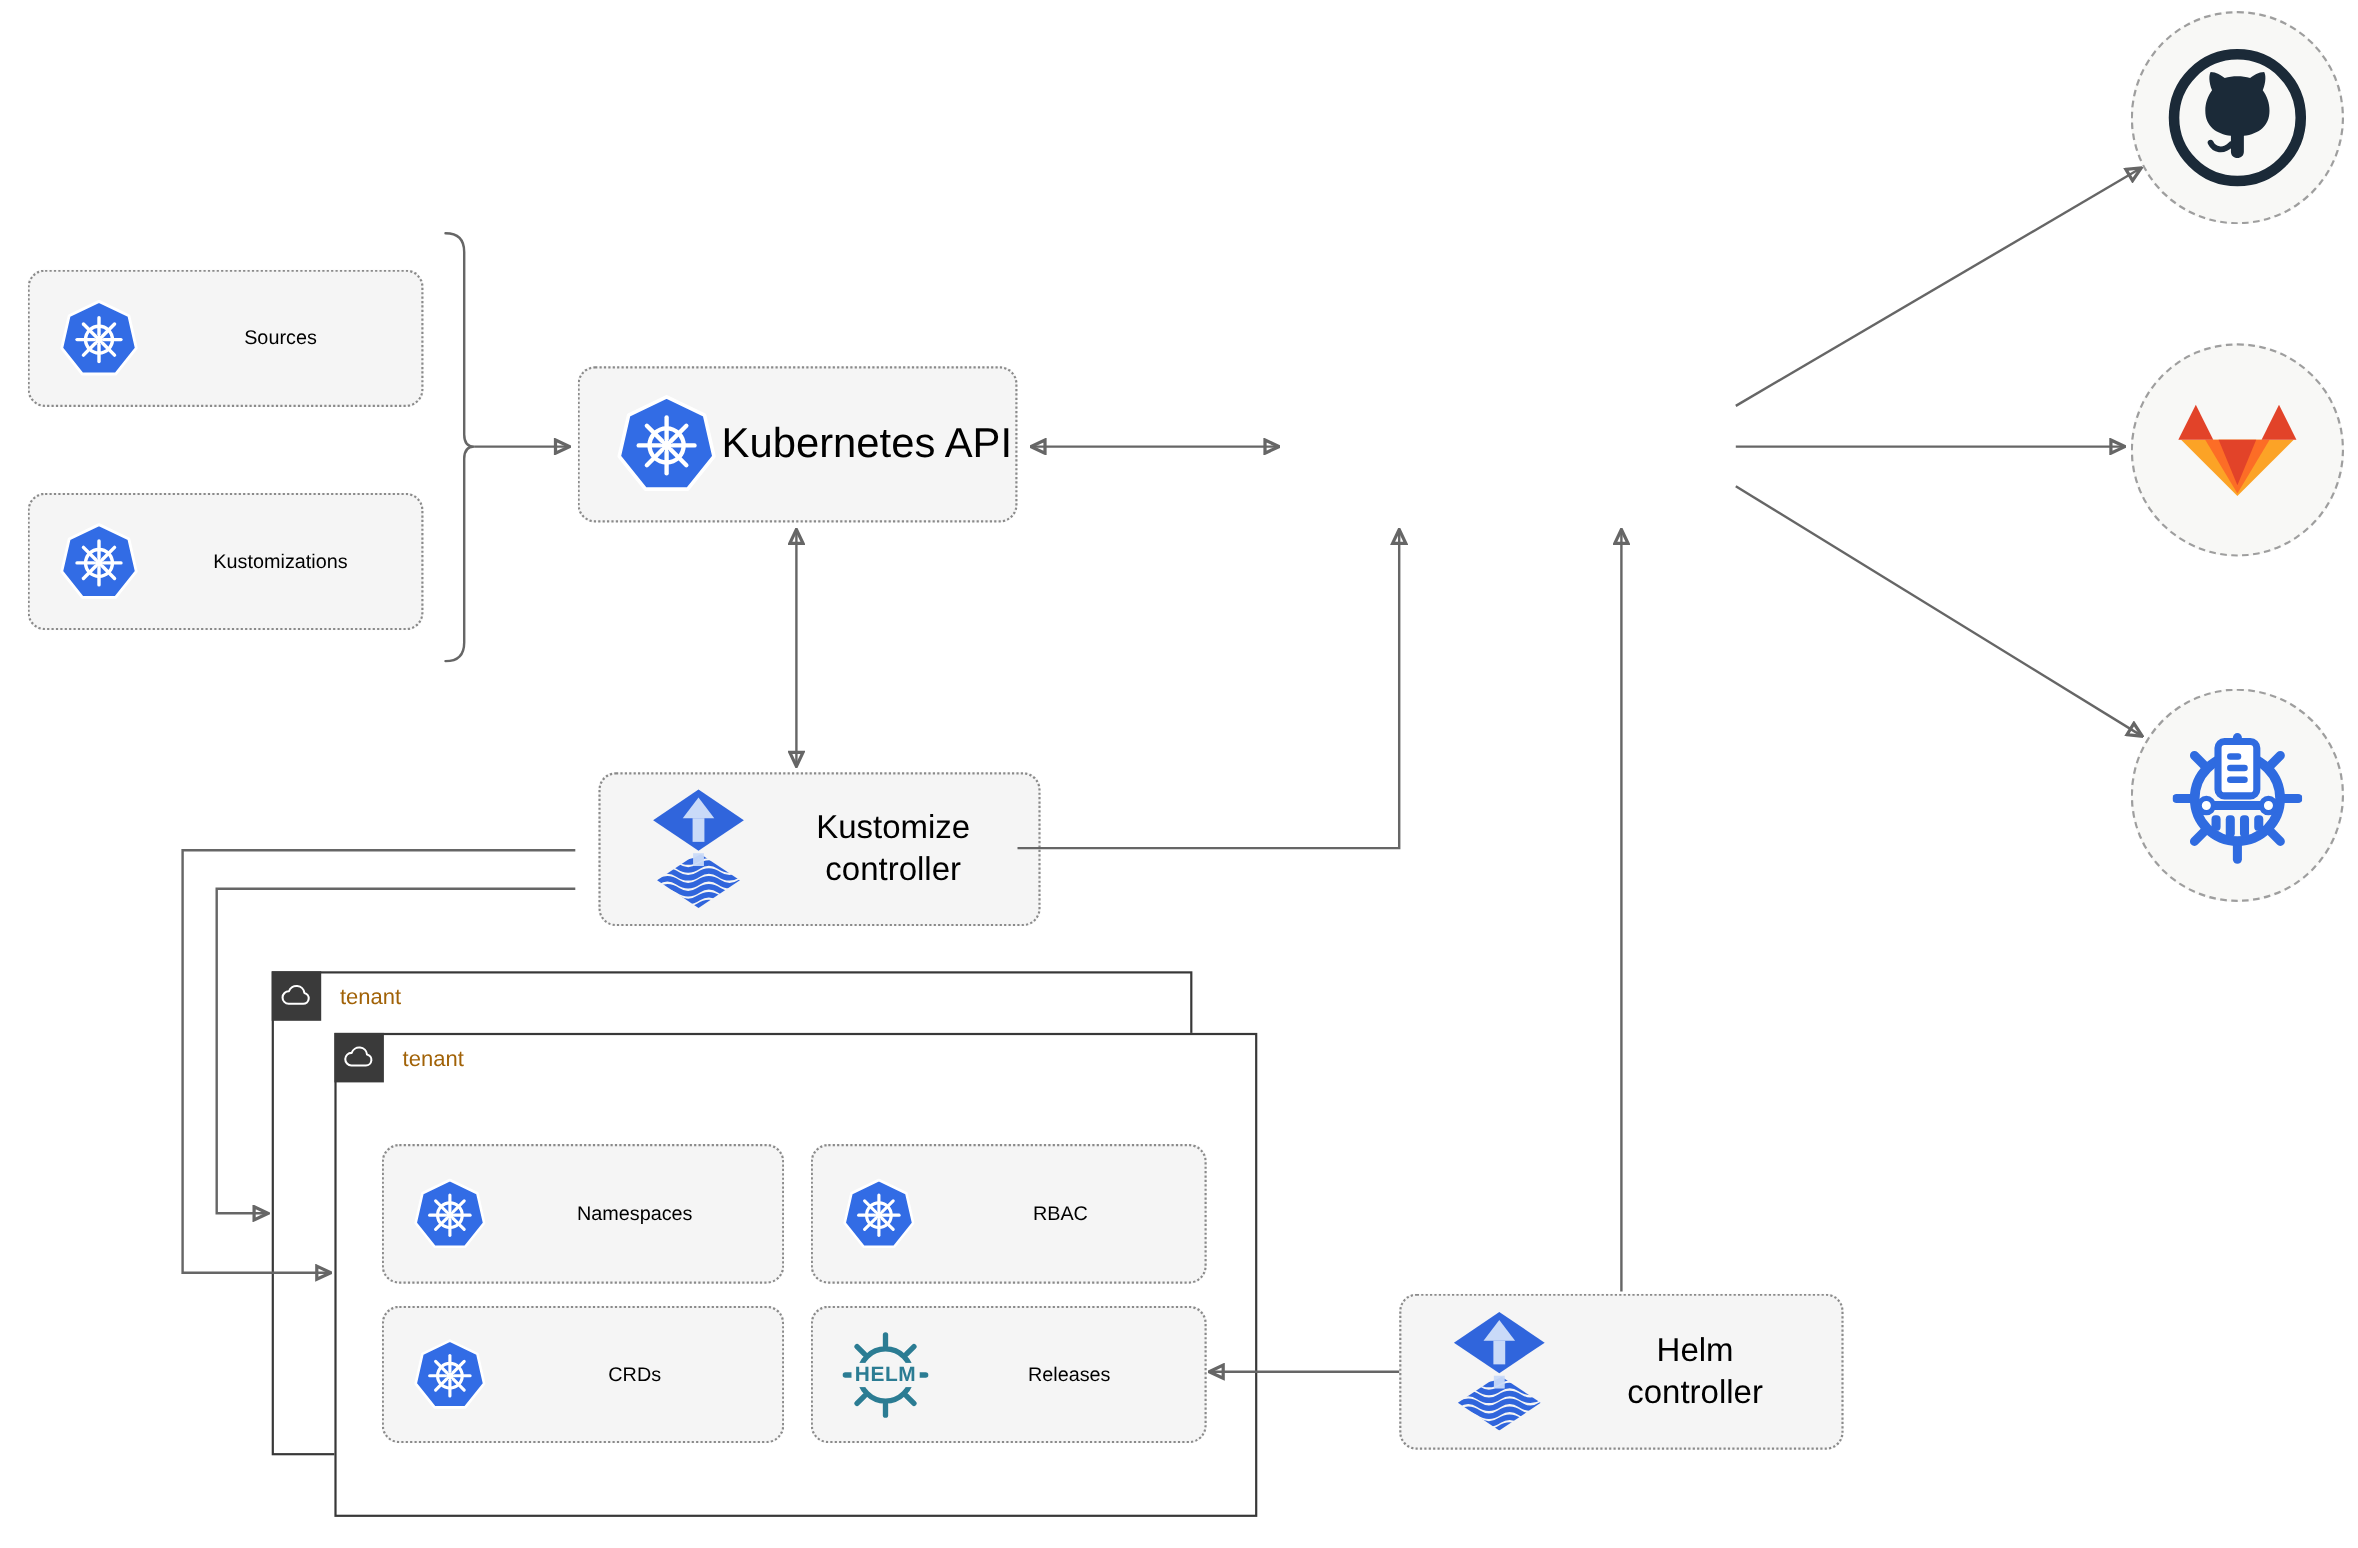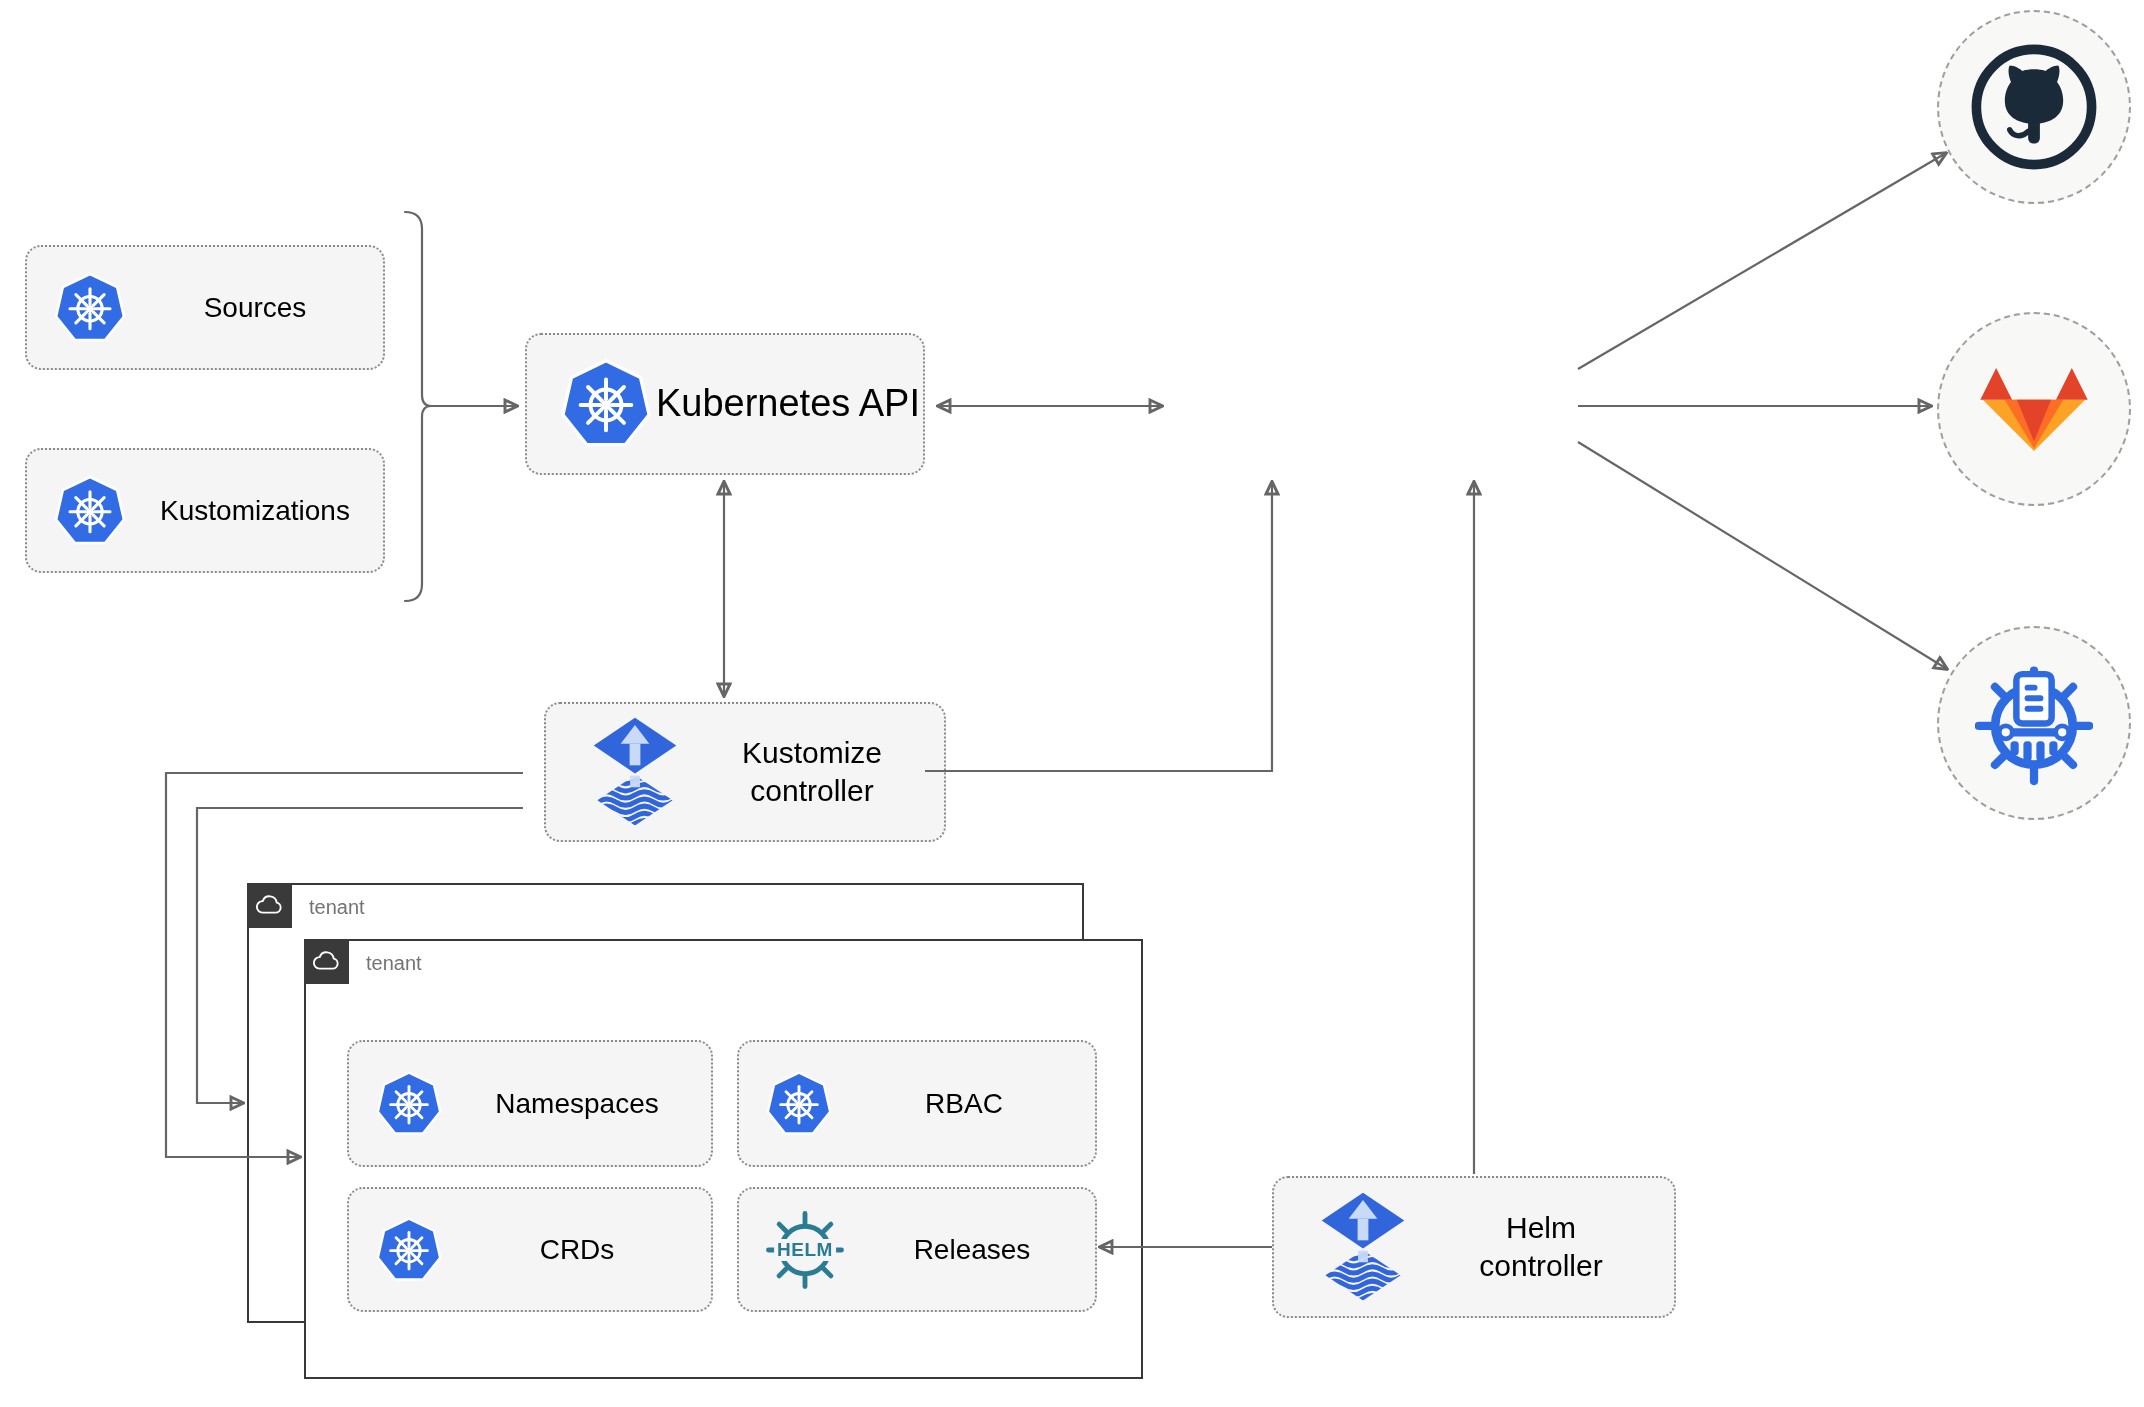--- a/index.html
+++ b/index.html
@@ -5,36 +5,36 @@
   html,body{margin:0;padding:0;background:#ffffff;}
   .stage{
     position:relative;width:2144px;height:1407px;background:#ffffff;overflow:hidden;
     font-family:"Liberation Sans","DejaVu Sans",sans-serif;color:#000;
   }
   
   .node{
     position:absolute;background:#F5F5F5;border:2px dotted #8A8A8A;border-radius:16px;
     display:flex;align-items:center;box-sizing:border-box;z-index:3;
   }
-  .node-label{flex:1;text-align:center;font-size:28px;line-height:1.25;color:#000;}
+  .node-label{flex:1;text-align:center;font-size:18px;line-height:1.25;color:#000;}
   .node-label.big{font-size:38px;}
   .node-label.ctrl{font-size:30px;line-height:38px;}
   .node-label.ctrl span{display:inline-block;max-width:180px;}
   .icon-wrap{flex:0 0 auto;display:flex;align-items:center;justify-content:center;}
   
   .tenant{
     position:absolute;background:#ffffff;border:2.5px solid #383838;box-sizing:border-box;
   }
   .tenant.back{z-index:1;}
   .tenant.front{z-index:2;}
   .ttab{
     position:absolute;top:-2.5px;left:-2.5px;width:45px;height:45px;background:#3A3A3A;
     display:flex;align-items:center;justify-content:center;
   }
-  .tlabel{position:absolute;top:11px;left:60px;font-size:20px;color:#737373;}
+  .tlabel{position:absolute;top:11px;left:60px;font-size:20px;color:#a16207;}
   
   .remote{
     position:absolute;width:194px;height:194px;border-radius:50%;
     border:2.5px dashed #9E9E9E;background:#F8F8F6;box-sizing:border-box;
     display:flex;align-items:center;justify-content:center;z-index:3;
   }
   
   .helm-logo{position:relative;width:88px;height:88px;}
   .helm-logo svg{position:absolute;inset:0;}
   .helm-word{

